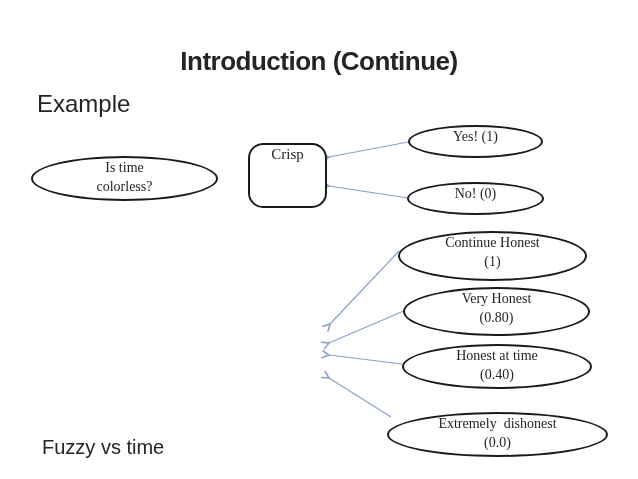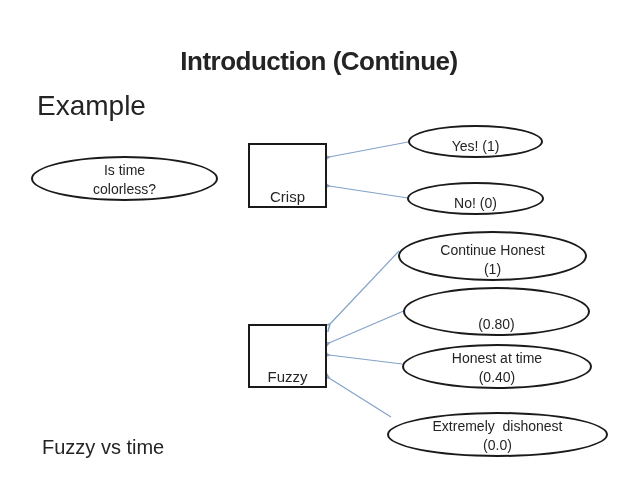--- a/index.html
+++ b/index.html
@@ -18,42 +18,43 @@
     top: 46px; left: 0; width: 638px;
     text-align: center;
     font-size: 26px;
     font-weight: bold;
     letter-spacing: -0.5px;
     color: var(--text, #242424);
   }
   .subtitle {
     position: absolute;
     top: 90px; left: 37px;
-    font-size: 28px;
+    font-size: 24px;
   }
   .footer {
     position: absolute;
     top: 436px; left: 42px;
     font-size: 20px;
   }
   .shape {
     position: absolute;
     box-sizing: border-box;
     border: 2px solid var(--stroke, #1a1a1a);
     background: #ffffff;
     display: flex;
     flex-direction: column;
     align-items: center;
-    justify-content: flex-end;
+    justify-content: flex-start;
     text-align: center;
     font-size: 14px;
     line-height: 19px;
+    font-family: Liberation Serif, serif;
   }
   .ellipse { border-radius: 50%; }
-  .rect-box { font-size: 15px; }
+  .rect-box { font-size: 15px; border-radius: 15px; }
   .line { white-space: pre-wrap; }
 
   
   .el-water { left: 31px;  top: 156px; width: 187px; height: 45px; }
   .box-crisp { left: 248px; top: 143px; width: 79px;  height: 65px; }
   .el-yes   { left: 408px; top: 125px; width: 135px; height: 33px; }
   .el-no    { left: 407px; top: 182px; width: 137px; height: 33px; }
 
   
   .el-ram   { left: 32px;  top: 340px; width: 186px; height: 47px; }
@@ -101,28 +102,26 @@
   <div class="shape rect-box box-crisp">
     <div class="line">Crisp</div>
   </div>
   <div class="shape ellipse el-yes">
     <div class="line">Yes! (1)</div>
   </div>
   <div class="shape ellipse el-no">
     <div class="line">No! (0)</div>
   </div>
 
-  <div class="shape rect-box box-fuzzy">
-    <div class="line">Fuzzy</div>
-  </div>
   <div class="shape ellipse el-eh">
     <div class="line">Continue Honest</div>
     <div class="line">(1)</div>
   </div>
   <div class="shape ellipse el-vh">
+    <div class="line">Very Honest</div>
     <div class="line">(0.80)</div>
   </div>
   <div class="shape ellipse el-hat">
     <div class="line">Honest at time</div>
     <div class="line">(0.40)</div>
   </div>
   <div class="shape ellipse el-ed">
     <div class="line">Extremely  dishonest</div>
     <div class="line">(0.0)</div>
   </div>

